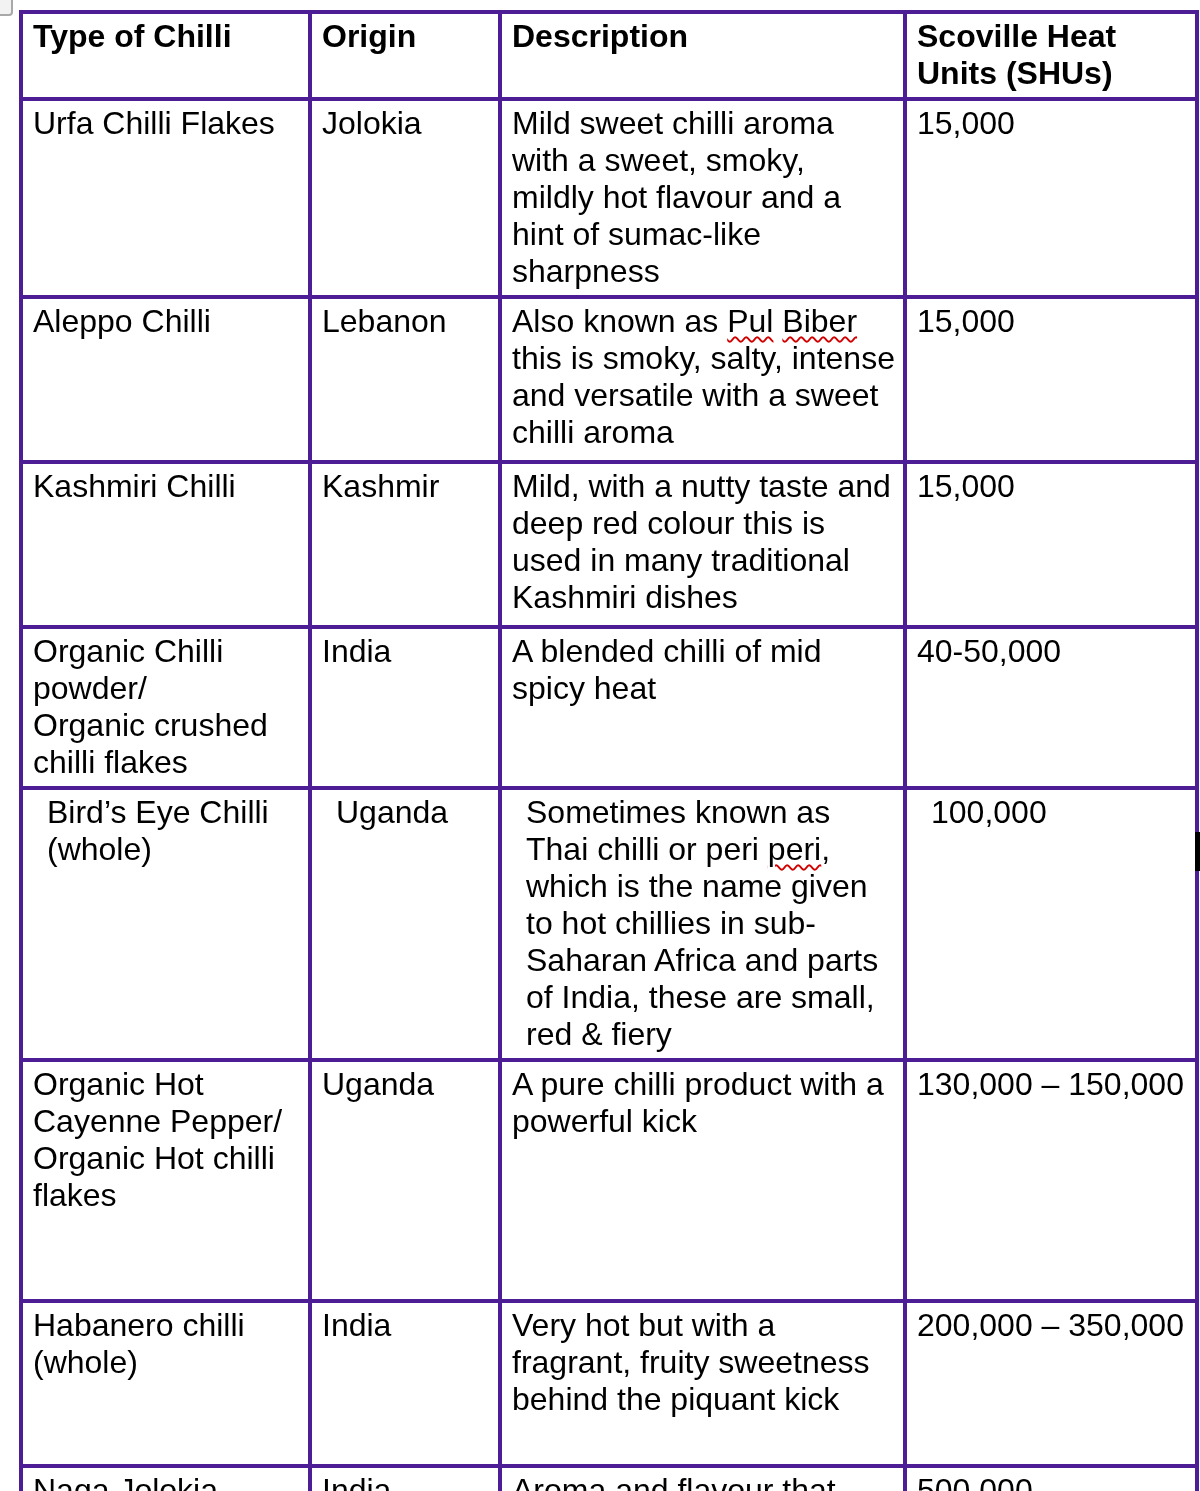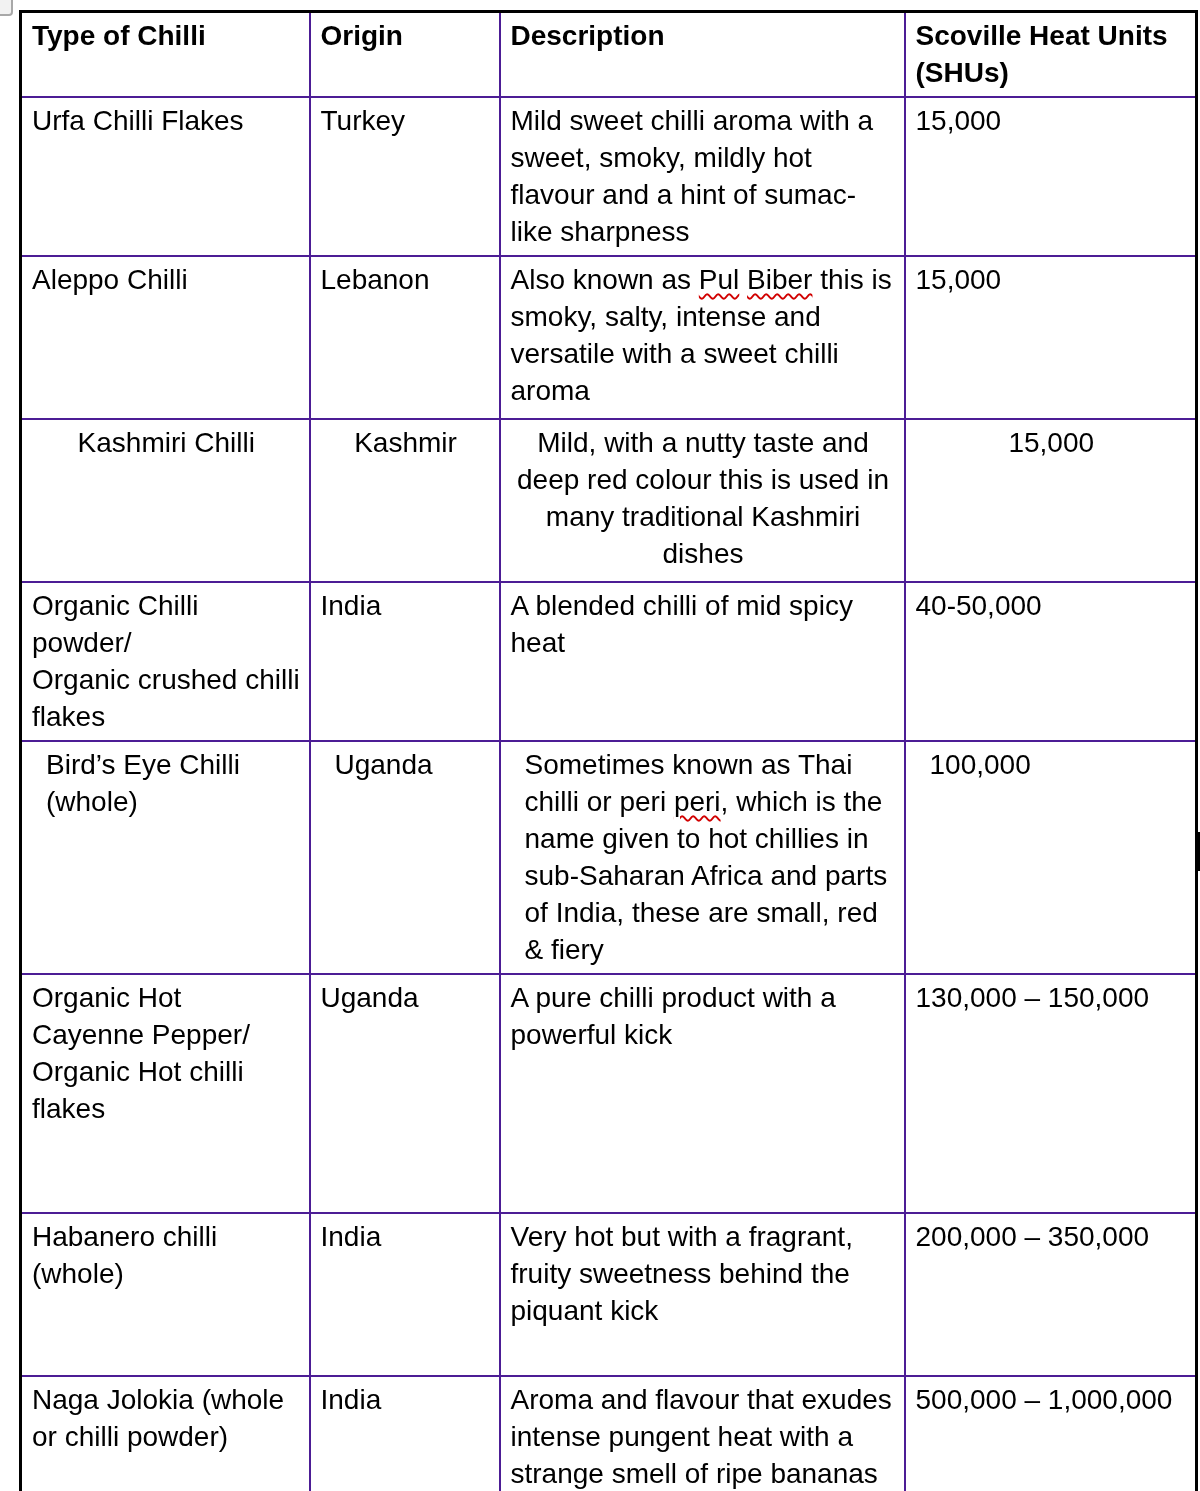--- a/index.html
+++ b/index.html
@@ -7,30 +7,30 @@
     width:1200px; height:1491px; position:relative; overflow:hidden;
     background:#ffffff; color:#000000;
     font-family:"Liberation Sans", sans-serif;
   }
   table.chilli {
     position:absolute; left:19px; top:10px; width:1176px;
     border-collapse:collapse; table-layout:fixed;
     border:3px solid #000000;
   }
   th, td {
-    border:2px solid #4c1d95;
+    border:4px solid #4c1d95;
     vertical-align:top; text-align:left;
     padding:4px 8px 5px 10px;
-    font-size:28px; line-height:37px;
+    font-size:32px; line-height:37px;
     white-space:pre-line; overflow-wrap:break-word;
   }
   th { font-weight:bold; height:66px; }
   #body-rows tr:nth-child(1) td { height:148px; }
   #body-rows tr:nth-child(2) td { height:152px; }
-  #body-rows tr:nth-child(3) td { height:152px;text-align:center; }
+  #body-rows tr:nth-child(3) td { height:152px; }
   #body-rows tr:nth-child(4) td { height:112px; }
   #body-rows tr:nth-child(5) td { height:163px;padding-left:24px; }
   #body-rows tr:nth-child(6) td { height:228px; }
   #body-rows tr:nth-child(7) td { height:152px; }
   #body-rows tr:nth-child(8) td { height:113px; }
   #body-rows tr:nth-child(9) td { height:145px; }
   col.c1 { width:289px; } col.c2 { width:190px; }
   col.c3 { width:405px; } col.c4 { width:292px; }
   .misspelled {
     text-decoration-line:underline;
@@ -65,21 +65,21 @@
     <tr id="header-row">
         <th>Type of Chilli</th>
         <th>Origin</th>
         <th>Description</th>
         <th>Scoville Heat Units (SHUs)</th>
       </tr>
   </thead>
   <tbody id="body-rows">
       <tr>
         <td>Urfa Chilli Flakes</td>
-        <td>Turkey</td>
+        <td>Jolokia</td>
         <td><span>Mild sweet chilli aroma with a sweet, smoky, mildly hot flavour and a hint of sumac-like sharpness</span></td>
         <td>15,000</td>
       </tr>
       <tr>
         <td>Aleppo Chilli</td>
         <td>Lebanon</td>
         <td><span>Also known as </span><span class="misspelled">Pul</span><span> </span><span class="misspelled">Biber</span><span> this is smoky, salty, intense and versatile with a sweet chilli aroma</span></td>
         <td>15,000</td>
       </tr>
       <tr>

